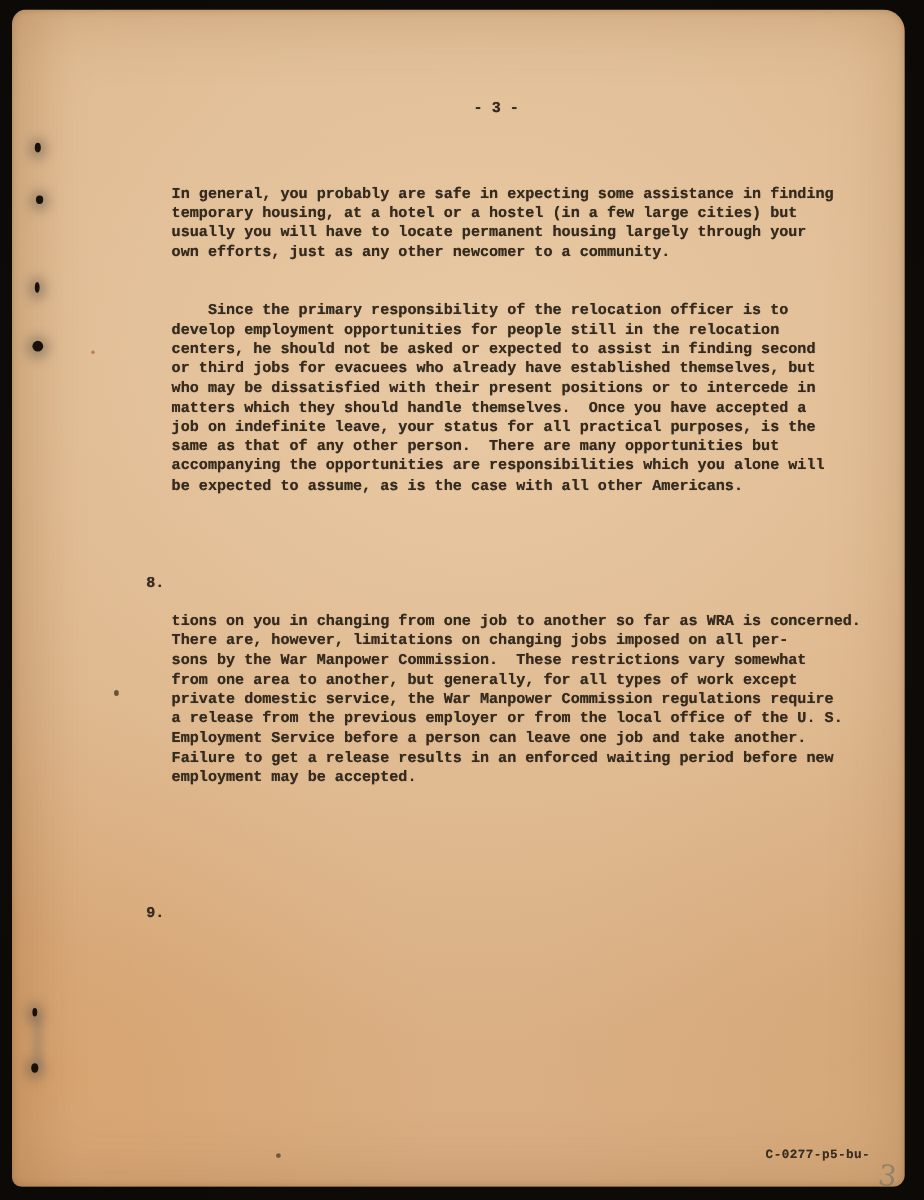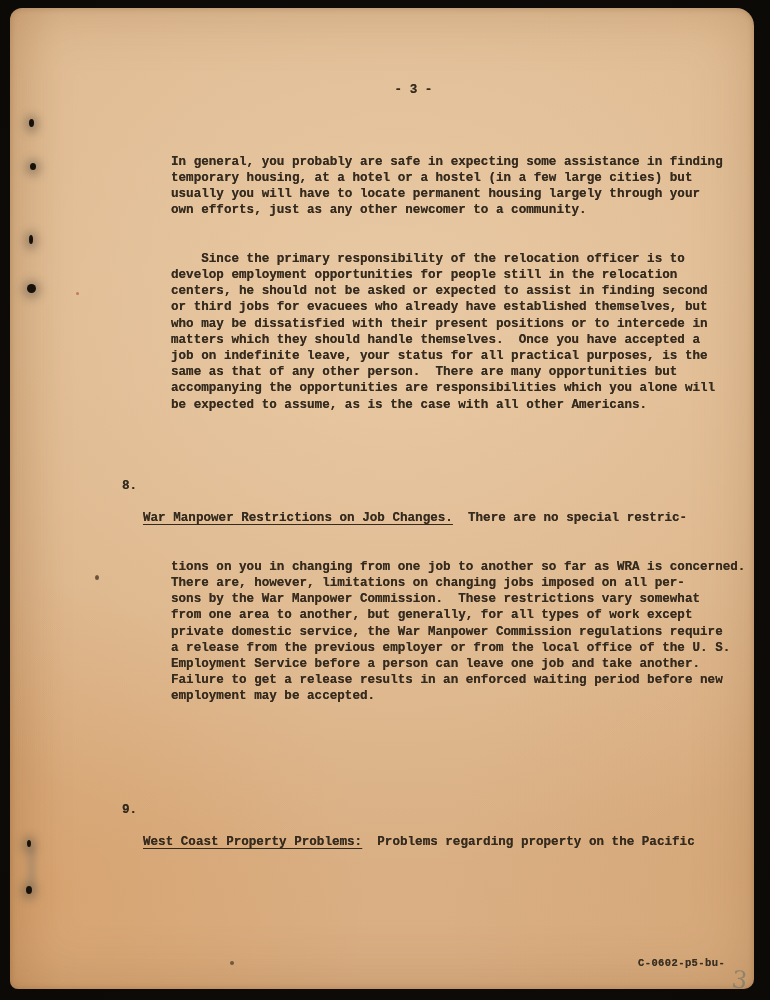--- a/index.html
+++ b/index.html
@@ -22,21 +22,21 @@
     box-shadow: inset 0 0 60px rgba(128,84,40,0.28), inset 0 0 6px rgba(118,74,34,0.35);
     color:#342a1e;
   }
   .typed{
     font-size:12.6px;line-height:16.2px;font-weight:700;
     letter-spacing:0;white-space:pre;
     text-shadow:0 0 0.6px rgba(52,42,30,0.75);
   }
   .pagenum{position:absolute;left:121px;top:74px;width:565px;text-align:center;}
   .textflow{position:absolute;left:133px;top:97px;width:592px;}
-  .lines{white-space:pre;margin-left:28px;}
+  .lines{white-space:pre;}
   .item{position:relative;}
   .num{position:absolute;left:-48px;width:42px;text-align:right;}
   .first-line{white-space:pre;}
   .heading{
     text-decoration:underline;
     text-underline-offset:3px;
     text-decoration-thickness:1.4px;
   }
   .footer-code{position:absolute;left:628px;top:948px;font-size:10.5px;line-height:14px;
     font-weight:700;letter-spacing:0.4px;white-space:pre;color:#3a2f22;
@@ -81,44 +81,42 @@
 or third jobs for evacuees who already have established themselves, but
 who may be dissatisfied with their present positions or to intercede in
 matters which they should handle themselves.  Once you have accepted a
 job on indefinite leave, your status for all practical purposes, is the
 same as that of any other person.  There are many opportunities but
 accompanying the opportunities are responsibilities which you alone will
 be expected to assume, as is the case with all other Americans.</div>
 
     <div class="item">
       <span class="num">8.</span>
-      <div class="first-line"><span class="heading">War Manpower Restrictions on Job Changes.</span><span>  There are no special restric-</span></div>
       <div class="lines">tions on you in changing from one job to another so far as WRA is concerned.
 There are, however, limitations on changing jobs imposed on all per-
 sons by the War Manpower Commission.  These restrictions vary somewhat
 from one area to another, but generally, for all types of work except
 private domestic service, the War Manpower Commission regulations require
 a release from the previous employer or from the local office of the U. S.
 Employment Service before a person can leave one job and take another.
 Failure to get a release results in an enforced waiting period before new
 employment may be accepted.</div>
     </div>
 
     <div class="item">
       <span class="num">9.</span>
-      <div class="first-line"><span class="heading">West Coast Property Problems:</span><span>  Problems regarding property on the Pacific</span></div>
     </div>
 
     
 
     
 
   </div>
 
-  <div class="footer-code">C-0602-p5-bu-</div>
+  <div class="footer-code">C-0277-p5-bu-</div>
   <div class="hand3">3</div>
 
   <div class="mark halo dot1"></div>
   <div class="mark halo dot2"></div>
   <div class="mark halo dot3"></div>
   <div class="mark halo dot4"></div>
 
   <div class="staple">
     <div class="s-line"></div>
     <div class="mark halo s-top"></div>

